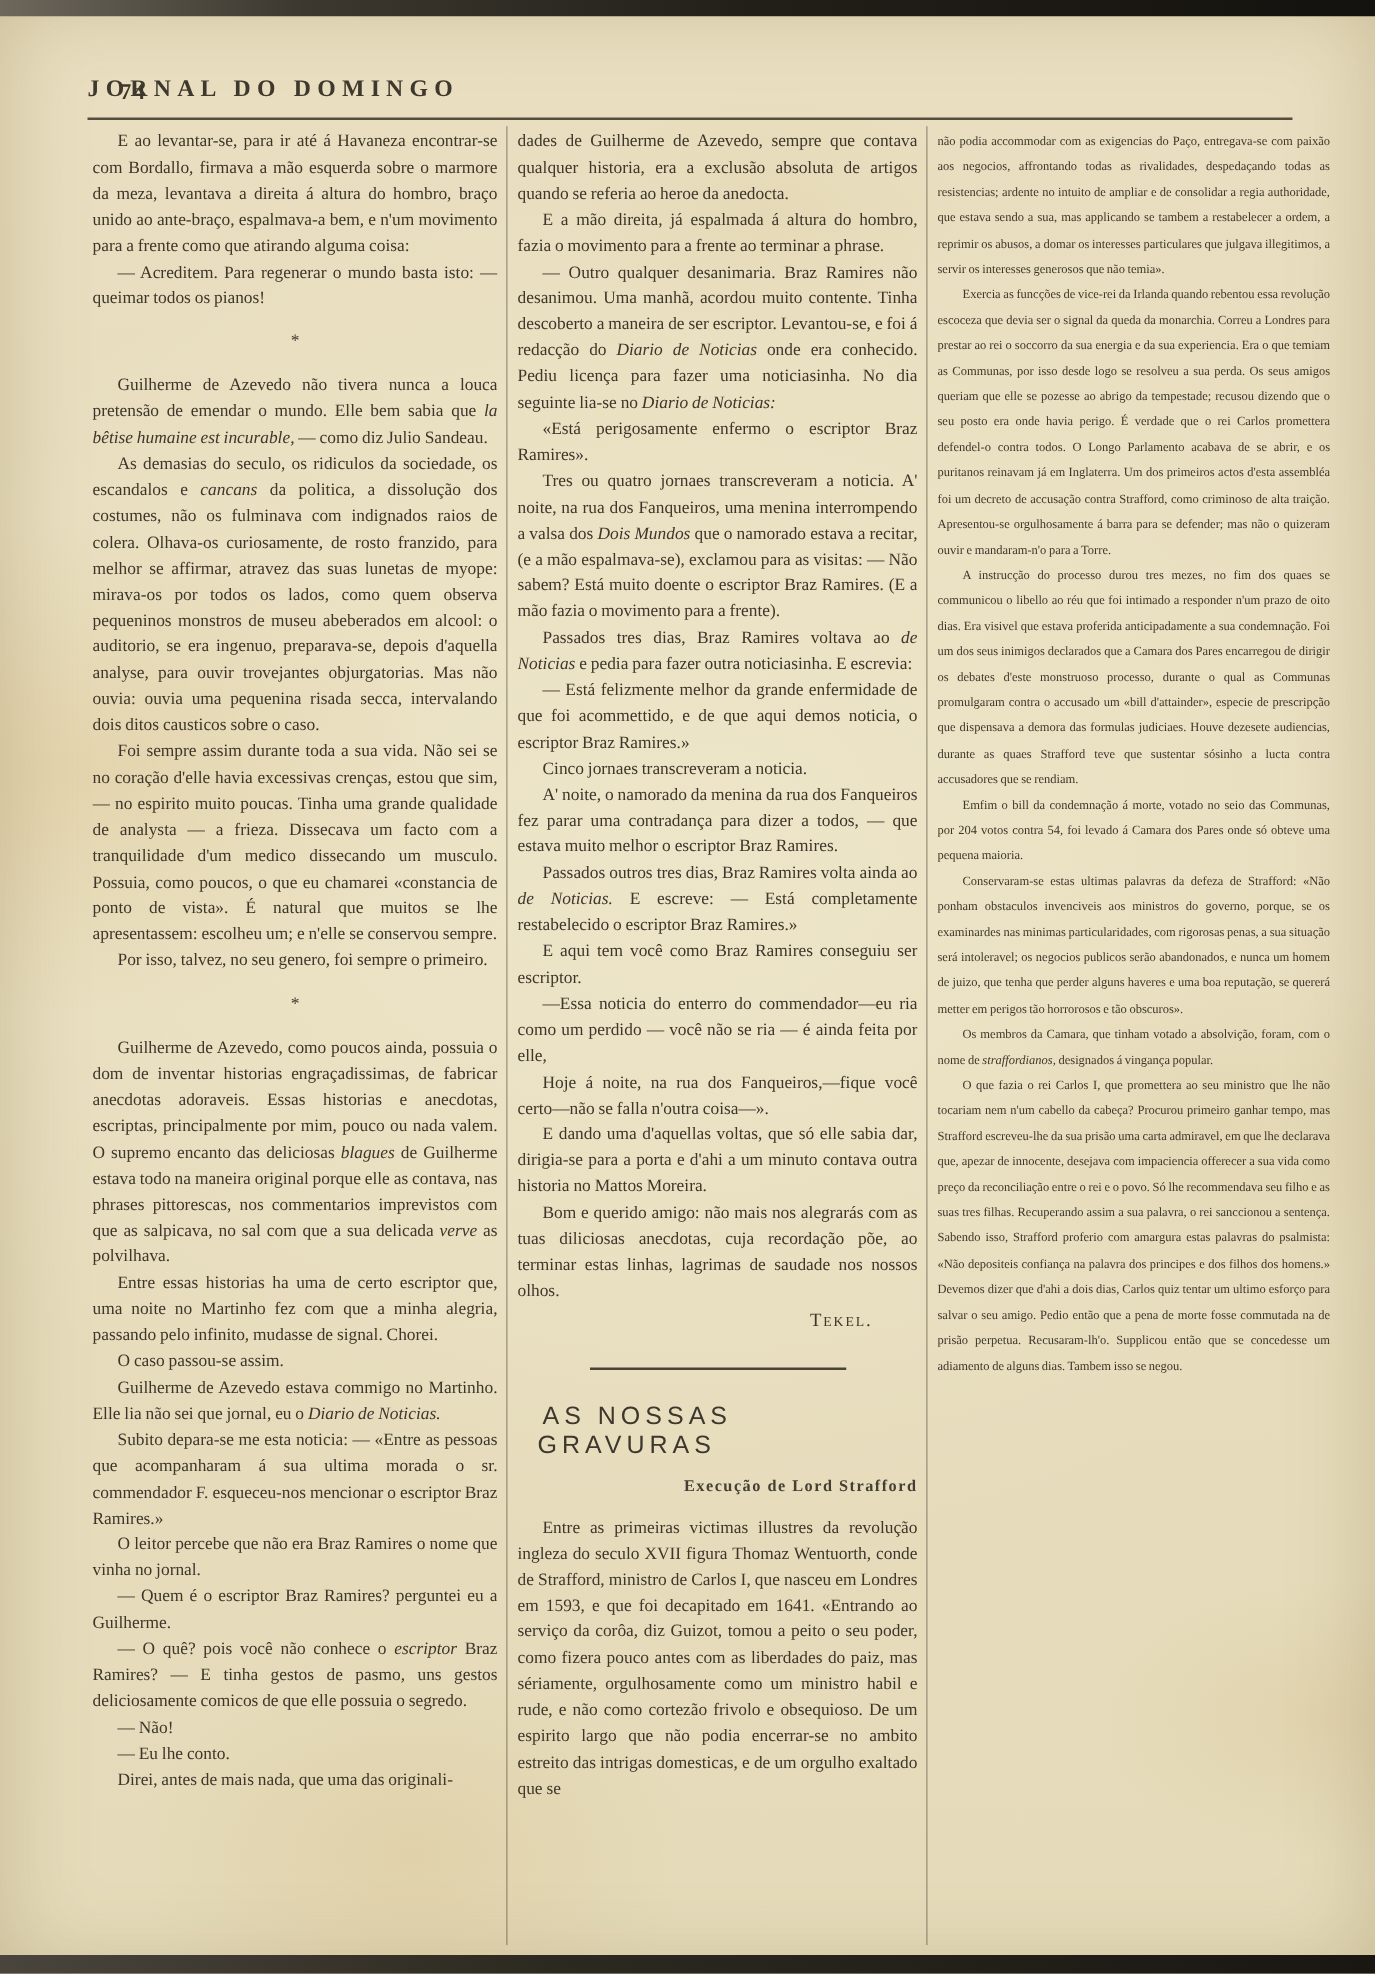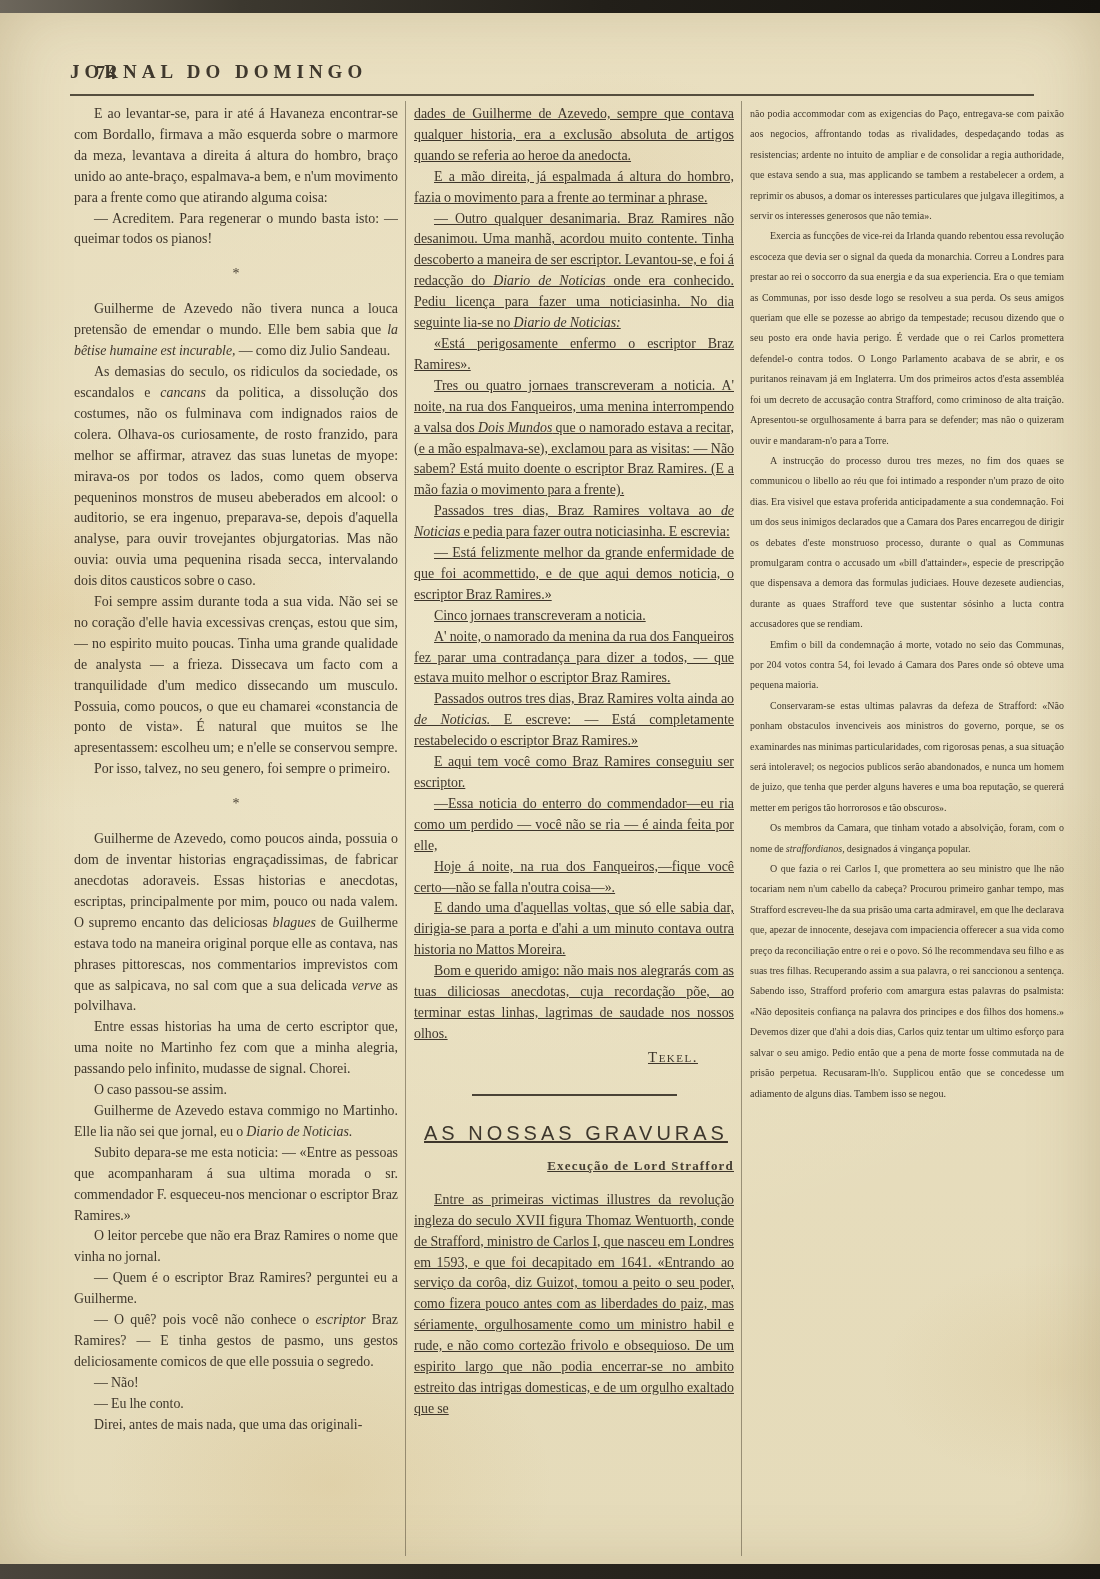--- a/index.html
+++ b/index.html
@@ -40,21 +40,21 @@
     background:#554e3e;
   }
   .vrule{
     position:absolute;top:101px;width:1px;height:1455px;
     background:rgba(88,78,58,0.55);
   }
   #vrule1{left:405px;}
   #vrule2{left:741px;}
   .col{position:absolute;top:104px;overflow:hidden;color:#3e362b;}
   #col1{left:74px;width:324px;height:1458px;}
-  #col2{left:414px;width:320px;height:1458px;text-decoration:underline;}
+  #col2{left:414px;width:320px;height:1458px;}
   #col3{left:750px;width:314px;height:1458px;}
   .para{
     margin:0;text-indent:20px;text-align:justify;
     font-size:13.9px;line-height:20.9px;word-spacing:-0.4px;color:#3e362b;
   }
   #col3 .para{font-size:10px;line-height:20.4px;}
   .para.cont{text-indent:0;}
   .it{font-style:italic;}
   .star{
     text-align:center;font-size:14px;line-height:14px;
@@ -62,21 +62,21 @@
   }
   .signature{
     text-align:right;padding-right:36px;margin-top:4px;
     font-variant:small-caps;letter-spacing:1.5px;font-size:15px;color:#3e362b;
   }
   .divider{
     width:205px;height:0;margin:28px auto 0;
     border-top:2.5px solid #4a4336;
   }
   .section-title{
-    text-align:center;margin:26px 0 0;text-indent:4px;
+    margin:26px 16px 0;text-indent:4px;
     font-family:"Liberation Sans","DejaVu Sans",sans-serif;
     font-weight:normal;font-size:20px;letter-spacing:4px;color:#3d372d;
   }
   .section-subtitle{
     text-align:right;margin:13px 0 16px;
     font-weight:bold;font-size:13px;letter-spacing:1.2px;color:#463f33;
   }
 </style>
 </head>
 <body>

